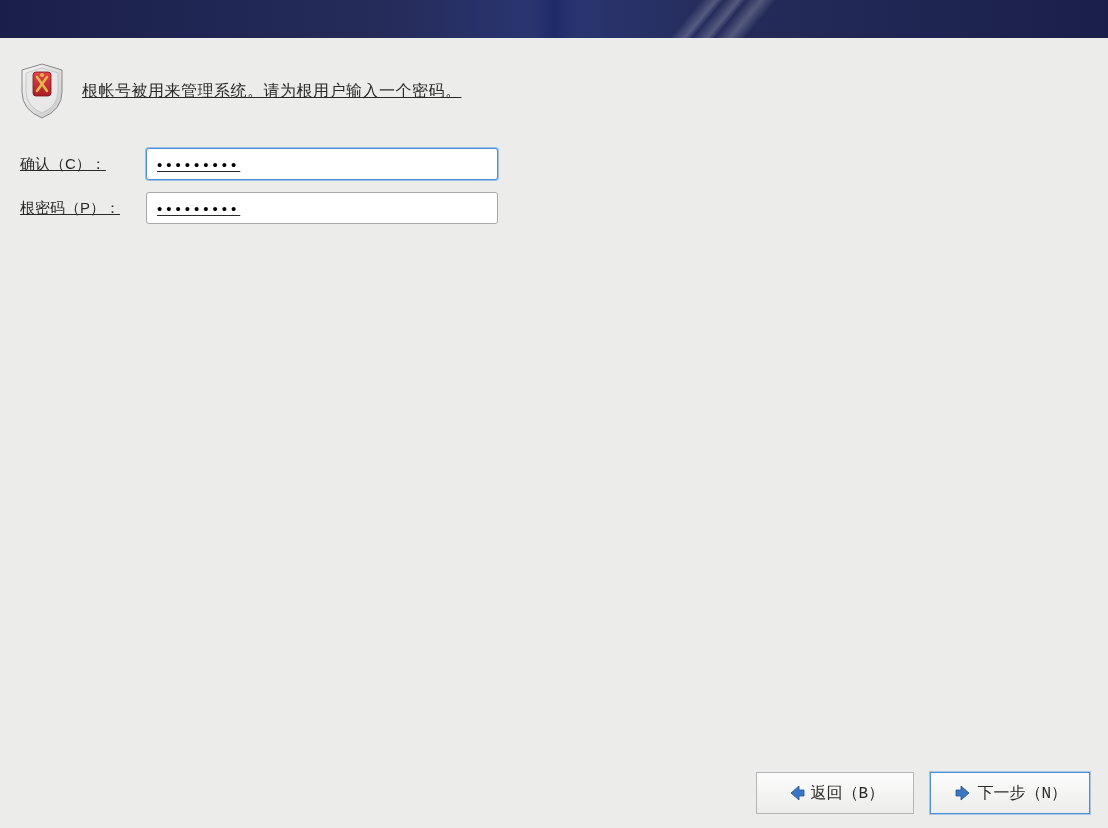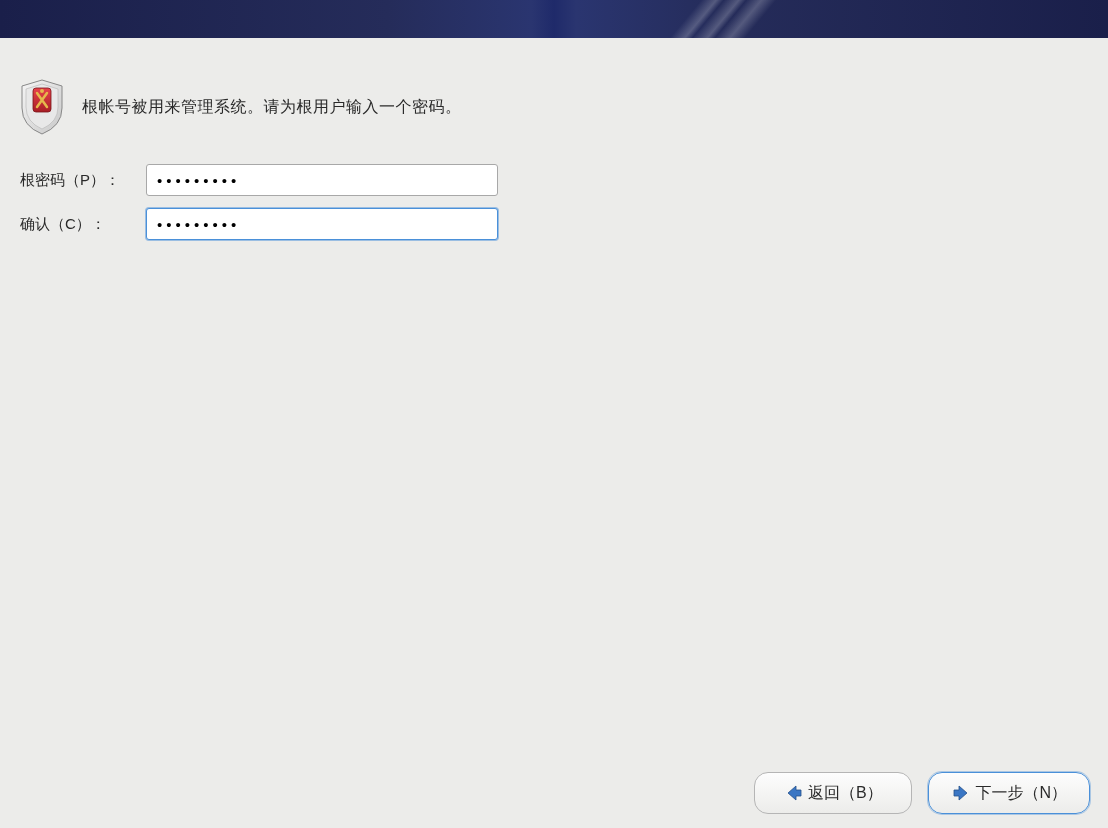--- a/index.html
+++ b/index.html
@@ -39,21 +39,22 @@
         rgba(255,255,255,0.22) 44%,
         transparent 46%,
         rgba(255,255,255,0.22) 50%,
         transparent 52%,
         rgba(255,255,255,0.22) 56%,
         transparent 60%);
       transform: skewX(-20deg);
     }
     
     .content {
-      padding: 40px 18px;
+      padding: 24px 18px;
+      text-decoration: underline;
     }
     
     .header-row {
       display: flex;
       align-items: center;
       gap: 16px;
       margin-bottom: 28px;
     }
     
     .shield-icon {
@@ -114,25 +115,25 @@
     
     .nav-button {
       display: inline-flex;
       align-items: center;
       justify-content: center;
       gap: 4px;
       height: 42px;
       padding: 0 22px;
       background: linear-gradient(#fdfdfd, #ececea);
       border: 1px solid #b5b5b5;
-      border-radius: 14px;
+      border-radius: 0;
       font-size: 16px;
       color: #2a2a2a;
       cursor: pointer;
-      font-family: Liberation Sans, sans-serif;
+      font-family: Liberation Mono, monospace;
       min-width: 158px;
     }
     
     .nav-button.primary {
       border: 1px solid #4a90d9;
       box-shadow: 0 0 0 1px rgba(74,144,217,0.4);
       text-align: center;
     }
     
     .arrow-icon {
@@ -166,26 +167,26 @@
         <rect x="15" y="10" width="18" height="24" rx="3" fill="url(#redGrad)" stroke="#7a1419" stroke-width="0.8"></rect>
         <path d="M19 15 L29 29 M29 15 L19 29" stroke="#e6b84c" stroke-width="2.5" stroke-linecap="round"></path>
         <circle cx="24" cy="13" r="2" fill="#e6b84c"></circle>
       </svg>
     </span>
     <span class="instruction-text">根帐号被用来管理系统。请为根用户输入一个密码。</span>
   </div>
 
   <div class="form-area">
     <div class="form-row">
+      <label class="form-label">确认（C）：</label>
+      <input type="password" class="form-input focused" value="•••••••••" style="">
+    </div>
+    <div class="form-row">
       <label class="form-label">根密码（P）：</label>
       <input type="password" class="form-input" value="•••••••••" style="">
-    </div>
-    <div class="form-row">
-      <label class="form-label">确认（C）：</label>
-      <input type="password" class="form-input focused" value="•••••••••" style="">
     </div>
   </div>
 
 </div>
 
 <div class="footer">
   <button class="nav-button">
     <span class="arrow-icon">
       <svg viewBox="0 0 20 20" width="20" height="20">
         <path d="M12 3 L4 10 L12 17 L12 13 L17 13 L17 7 L12 7 Z" fill="#3a76c4" stroke="#25508a" stroke-width="0.8"></path>

